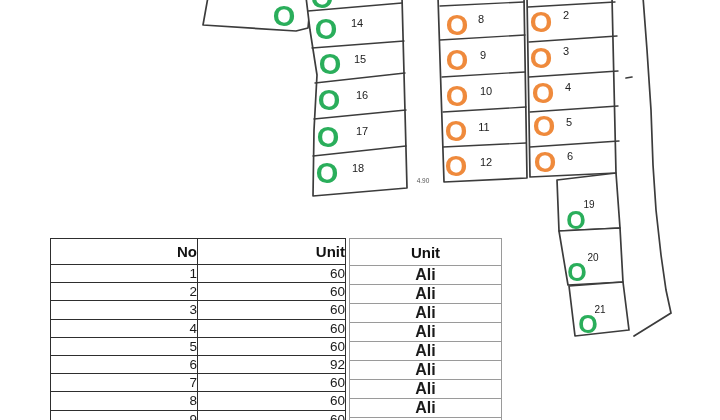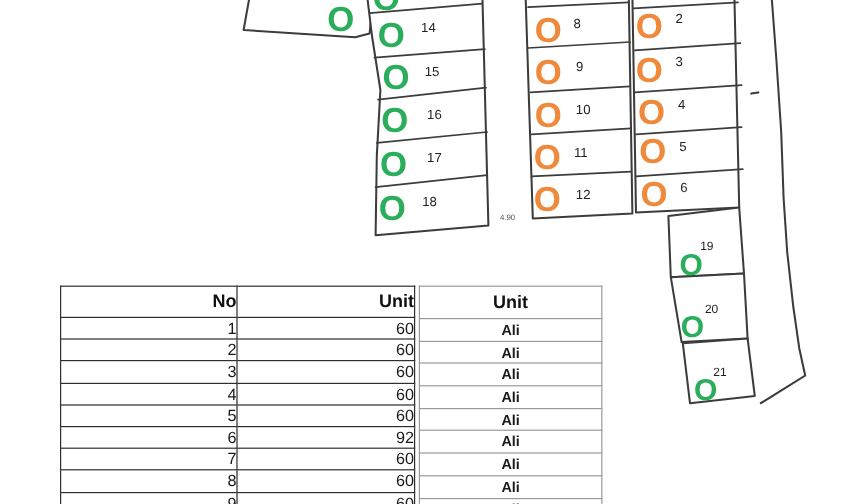--- a/index.html
+++ b/index.html
@@ -21,21 +21,21 @@
   .dim{font-family:"Liberation Sans",sans-serif;font-size:6.5px;fill:#555;text-anchor:middle;}
   
   table{border-collapse:collapse;table-layout:fixed;background:#fff;}
   #mainTable{position:absolute;left:50px;top:238px;width:295px;}
   #mainTable th,#mainTable td{border:1.5px solid #2e2e2e;text-align:right;padding:0;}
   #mainTable th{height:25px;font-size:15px;font-weight:700;color:#111;}
   #mainTable td{height:17.2px;font-size:13.5px;color:#1a1a1a;}
   #unitTable{position:absolute;left:349px;top:238px;width:152px;}
   #unitTable th,#unitTable td{border:1px solid #9a9a9a;text-align:center;padding:0;}
   #unitTable th{height:26px;font-size:15px;font-weight:700;color:#111;}
-  #unitTable td{height:17.7px;font-size:12px;font-weight:700;color:#1a1a1a;}
+  #unitTable td{height:17.7px;font-size:16px;font-weight:700;color:#1a1a1a;}
 </style>
 </head>
 <body>
 
 <div id="screen">
 
   <svg id="plan" width="720" height="420" viewBox="0 0 720 420">
 
     <path class="lot" d="M208,-3 L203,25 L296,31 L308,28 L311,-3"></path>
     <path class="lot" d="M306,-3 L310,30 L317,75 L314,130 L313,196 L407,188 L402,-3"></path>

